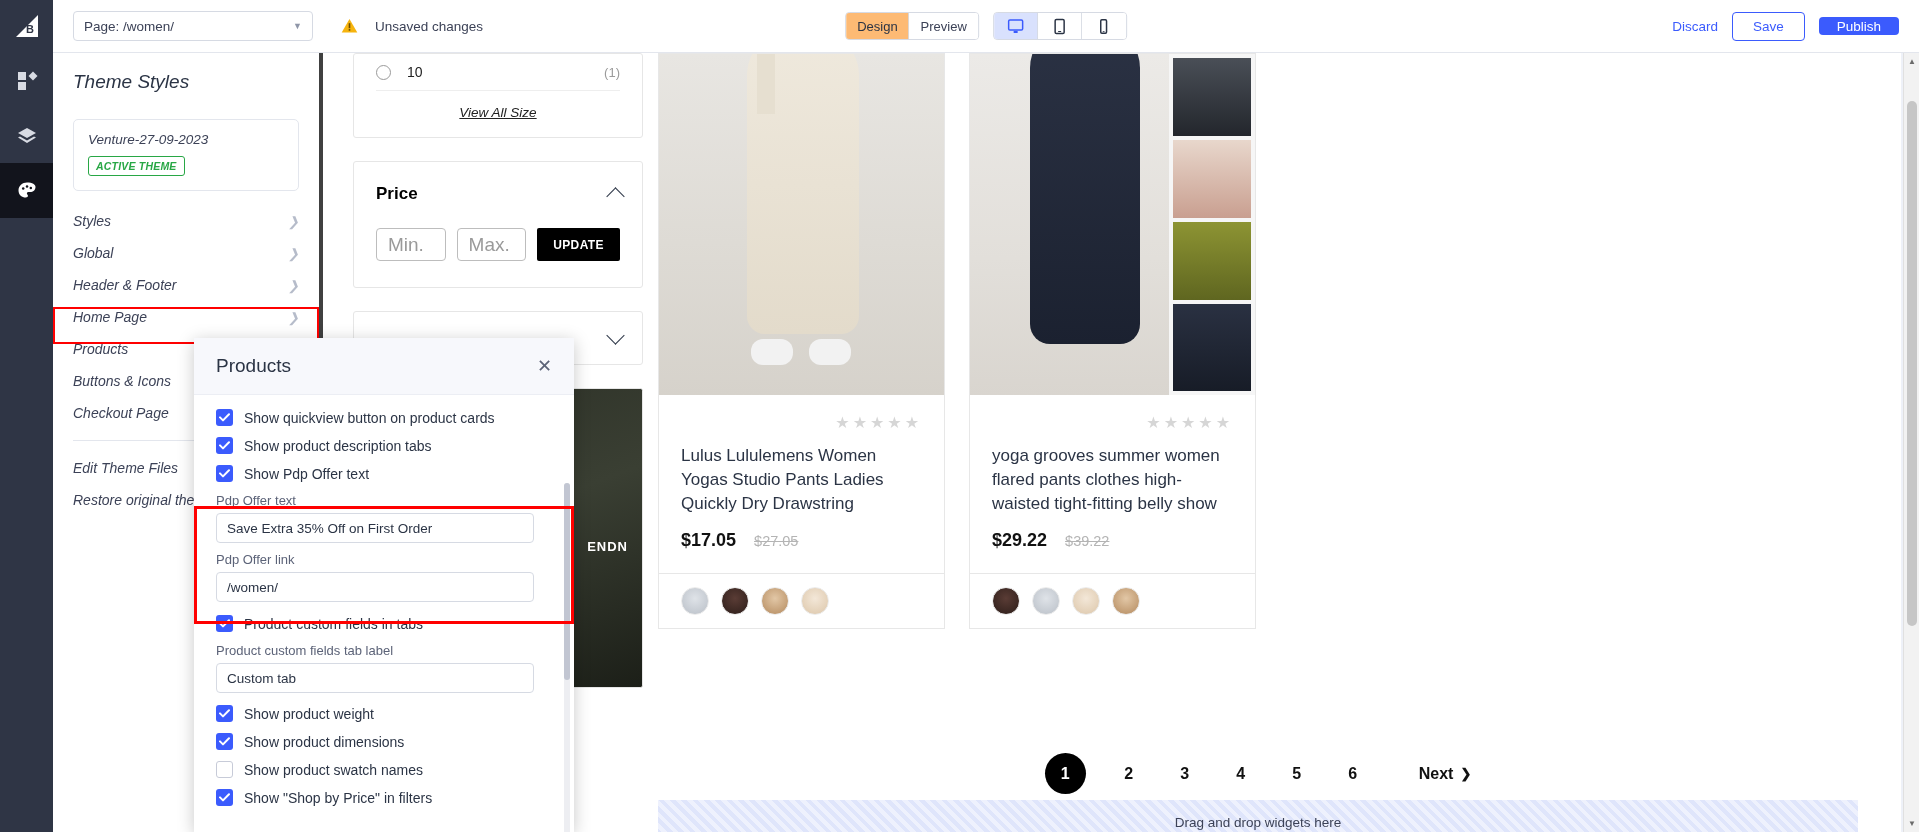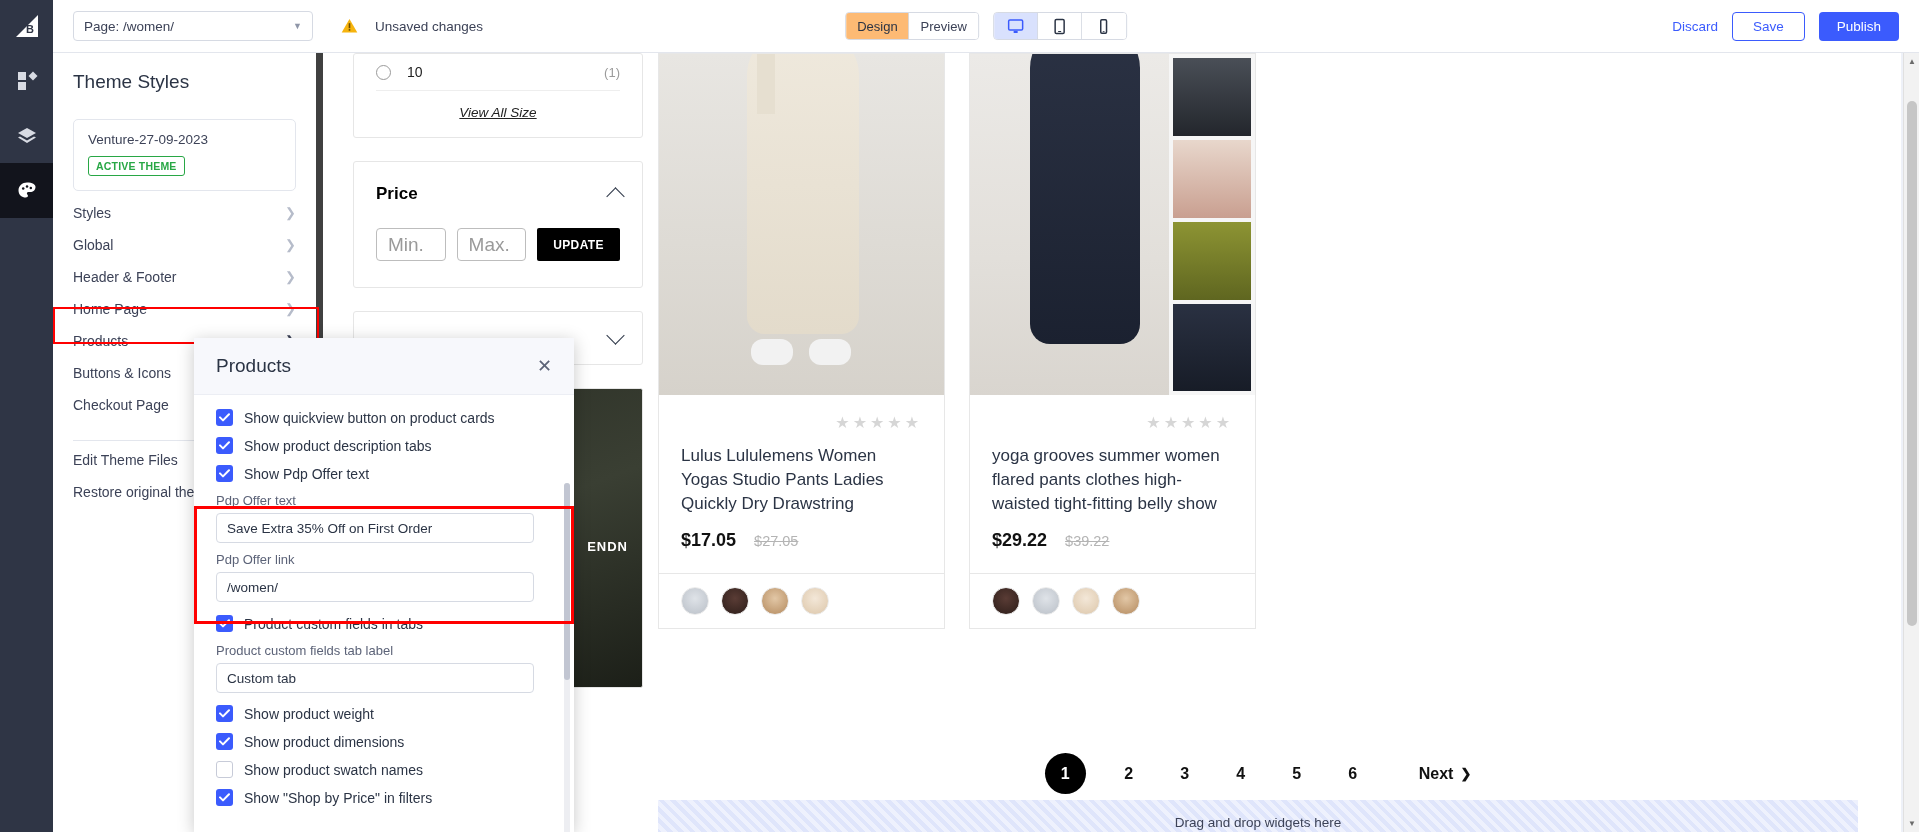--- a/index.html
+++ b/index.html
@@ -72,45 +72,45 @@
     display:flex; align-items:center; gap:14px;
   }
   #discard { color:#3b5bfd; font-size:13.5px; cursor:pointer; }
   #save-btn {
     border:1px solid #3b5bfd; color:#3b5bfd; background:#fff;
     border-radius:4px; height:29px; padding:0 20px;
     display:flex; align-items:center; font-size:13.5px; cursor:pointer;
   }
   #publish-btn {
     background:#3b5bfd; color:#fff; border-radius:4px;
-    height:29px; padding:0 18px;
+    height:18px; padding:0 18px;
     display:flex; align-items:center; font-size:13.5px; cursor:pointer;
   }
 
   
   #theme-panel {
     position:absolute; left:53px; top:53px; width:270px; height:779px;
-    background:#ffffff; border-right:7px solid #404040; z-index:40;
+    background:#ffffff; border-right:4px solid #404040; z-index:40;font-style:italic;
   }
   #theme-title {
     font-size:19px; color:#2b3445; padding:18px 20px 12px 20px; font-weight:400;
   }
   #theme-card {
     margin:14px 20px; border:1px solid #e3e6ed; border-radius:5px;
     padding:12px 14px 14px 14px;
   }
   #theme-name { font-size:13.5px; color:#3c4257; margin-bottom:9px; }
   #theme-badge {
     display:inline-block; border:1px solid #28a745; color:#28a745;
     font-size:10.5px; padding:3px 7px; border-radius:3px; font-weight:700;
     letter-spacing:.2px;
   }
   .nav-list { margin-top:14px; }
   .nav-item {
-    height:32px; display:flex; align-items:flex-start; justify-content:space-between;
+    height:32px; display:flex; align-items:center; justify-content:space-between;
     padding:0 20px; font-size:14px; color:#3c4257; cursor:pointer;
   }
   .nav-item .chev { color:#b6bcca; font-size:13px; }
   .nav-item.hl { position:relative; }
   .nav-item.hl .chev { color:#3c4257; }
   #hl-box {
     position:absolute; left:53px; top:307px; width:266px; height:37px;
     border:2.5px solid #ff0000; z-index:45; pointer-events:none;
   }
   .nav-divider { height:1px; background:#e3e6ed; margin:11px 20px; }

